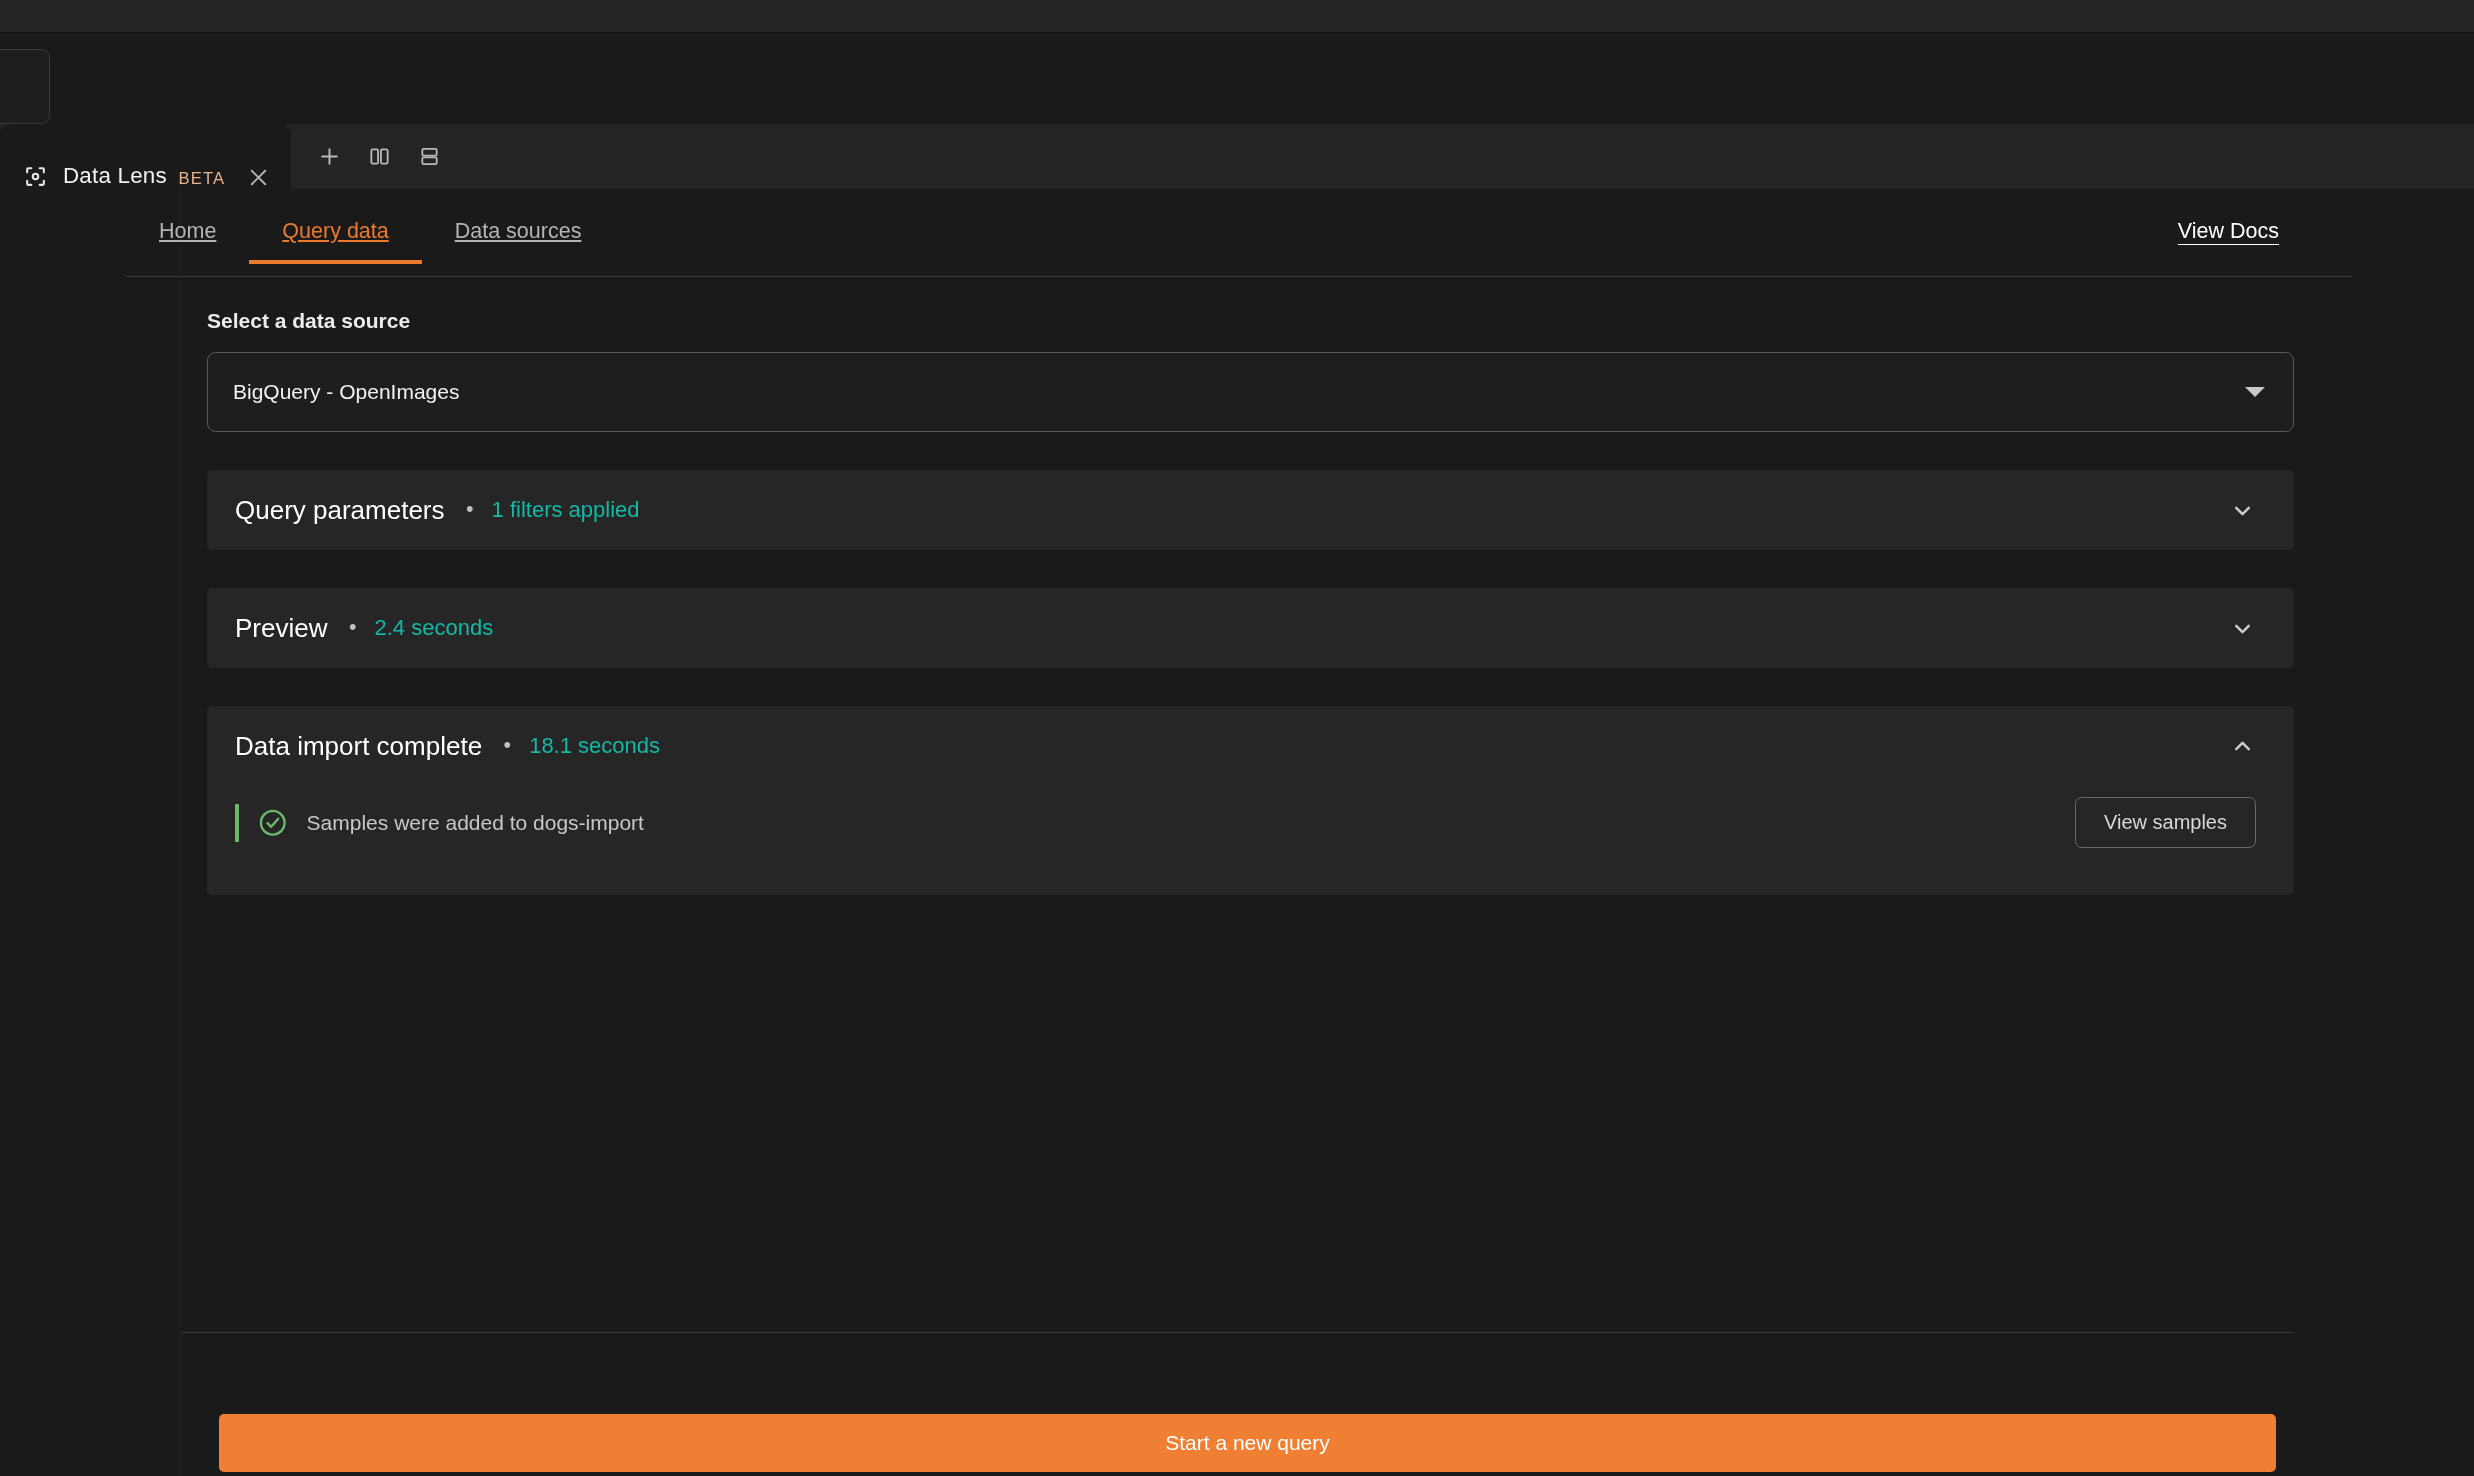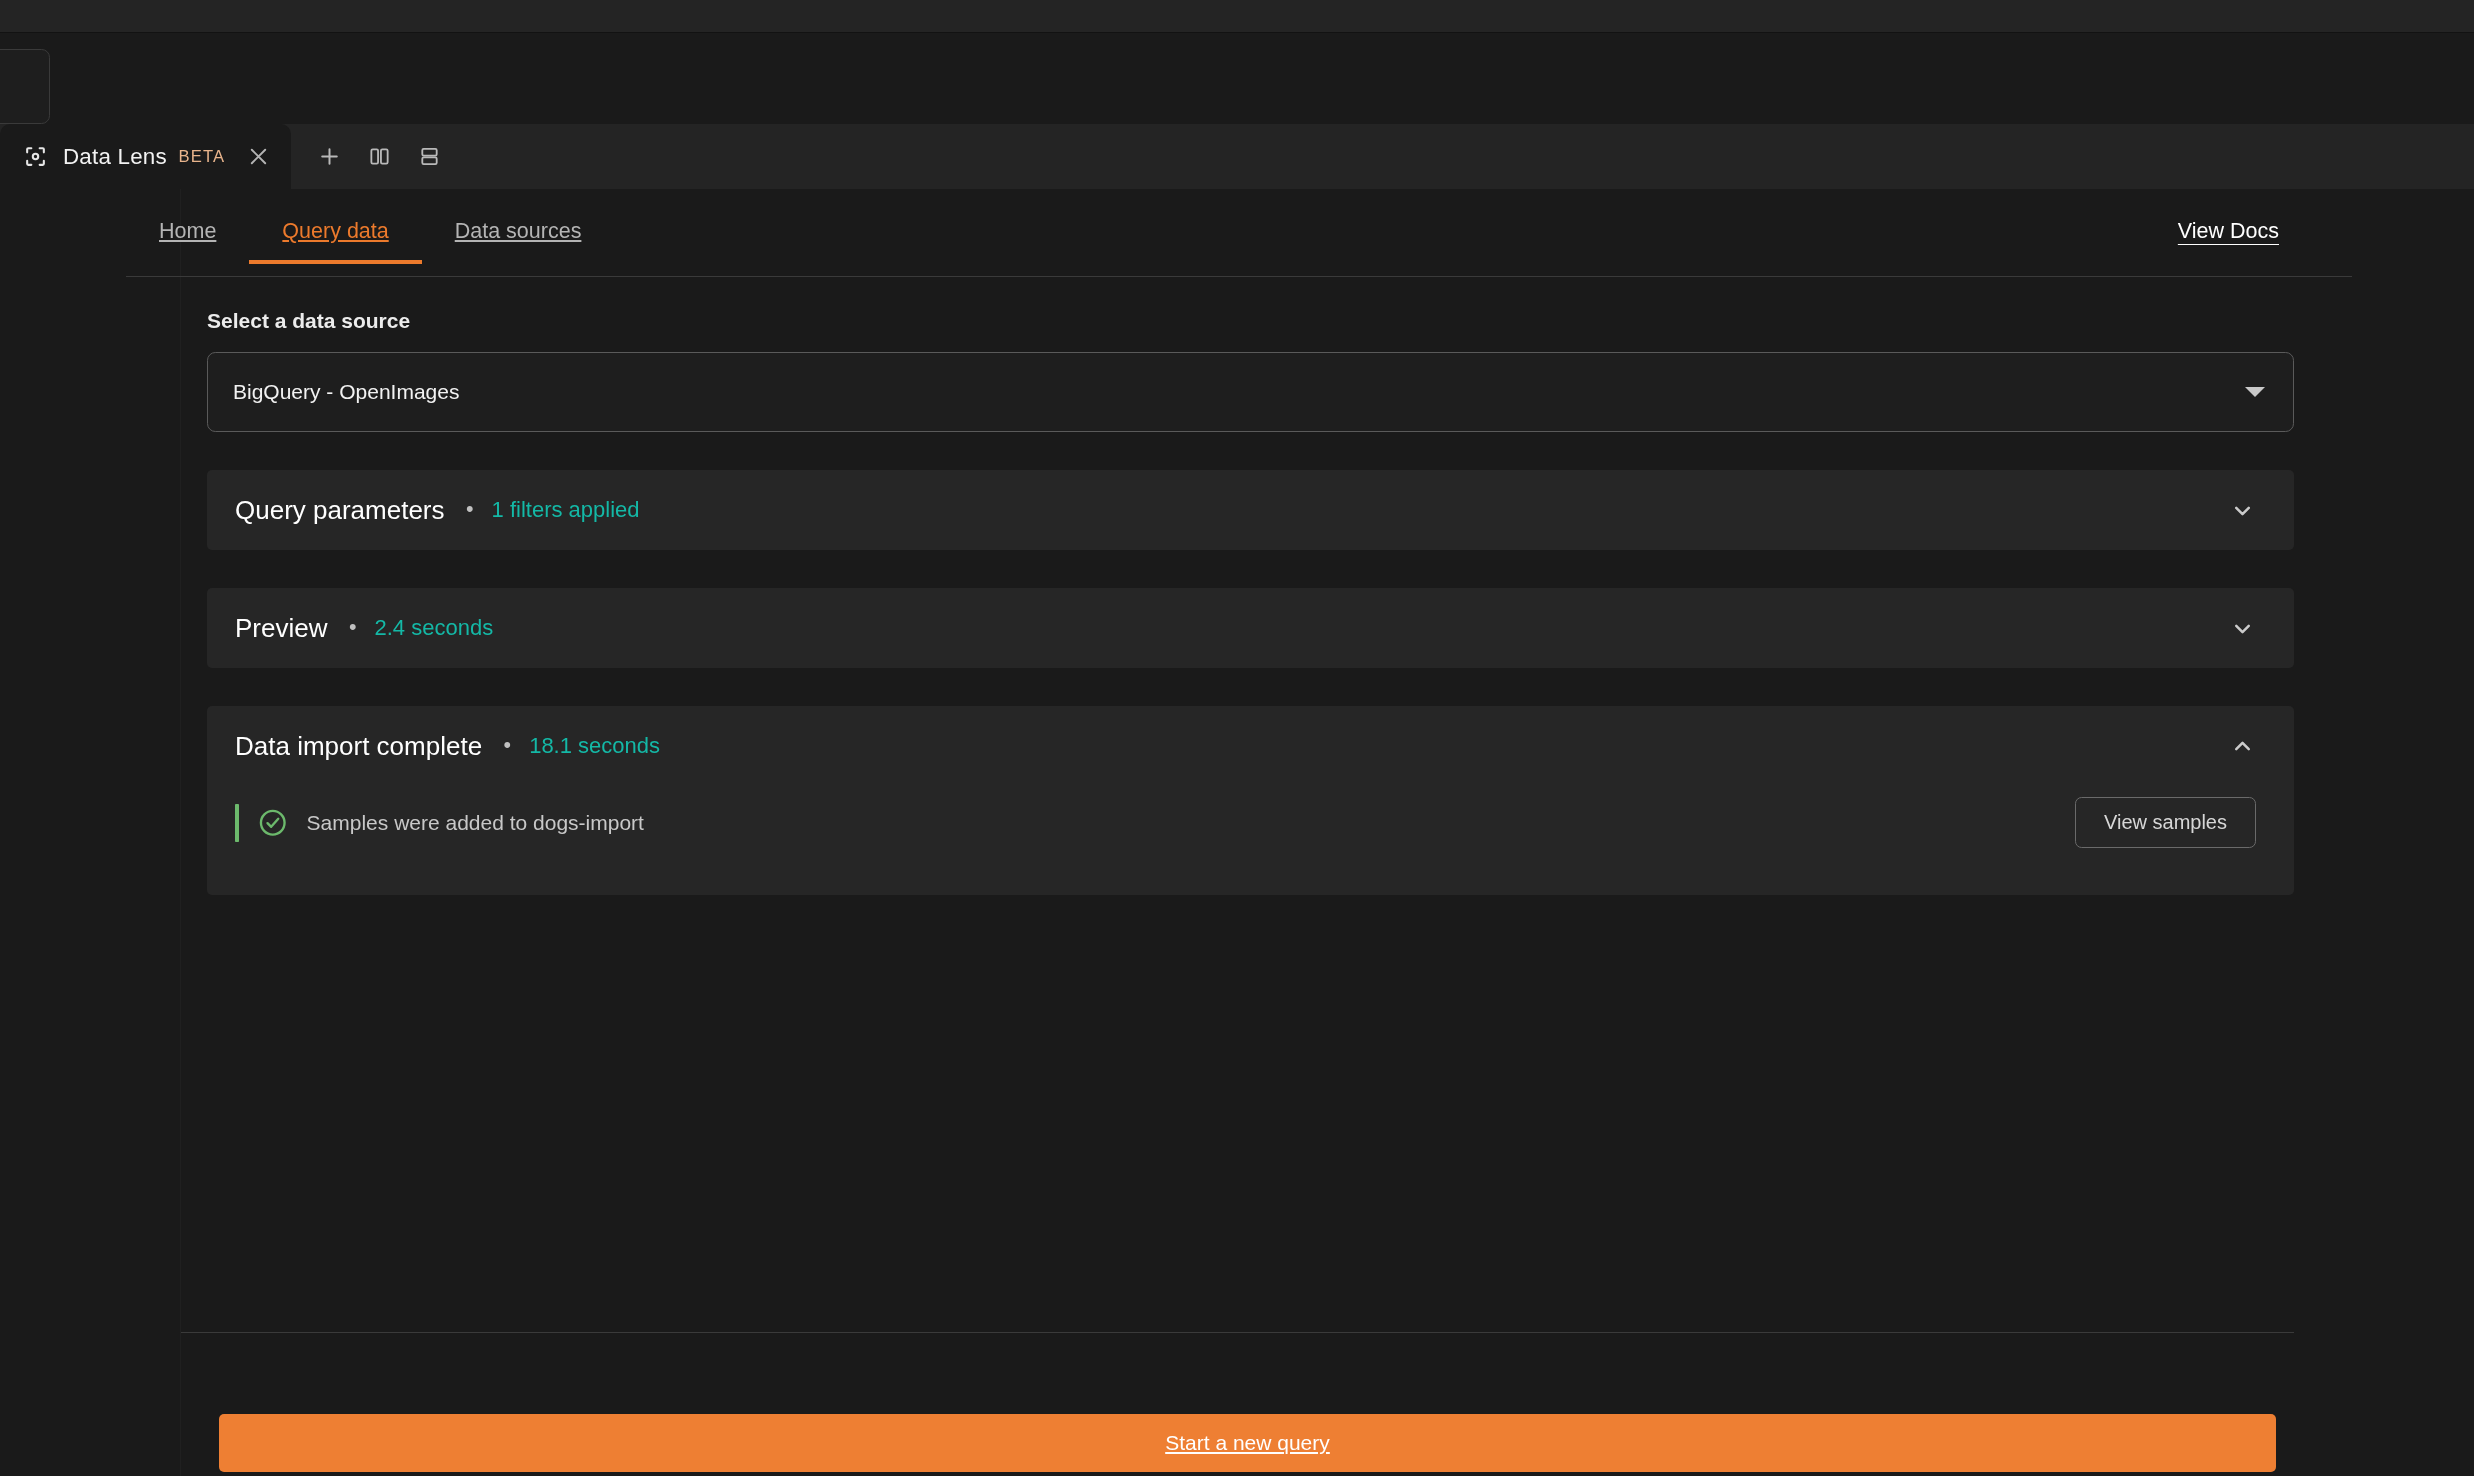--- a/index.html
+++ b/index.html
@@ -50,21 +50,21 @@
     position: absolute;
     left: 0; top: 124px;
     width: 2475px; height: 65px;
     background: #242424;
     display: flex;
     align-items: flex-end;
   }
   .tab {
     height: 65px;
     display: flex;
-    align-items: center;
+    align-items: flex-end;
     gap: 15px;
     padding: 0 21.5px 0 23px;
     background: #1a1a1a;
     border-top-left-radius: 10px;
     border-top-right-radius: 10px;
     cursor: default;
   }
   .tab-icon { width: 25px; height: 25px; display: block; flex: none; }
   .tab-title {
     color: #f2f2f2;
@@ -283,21 +283,20 @@
     position: absolute;
     left: 219px; top: 1225px;
     width: 2057px; height: 58px;
     background: #ee7f33;
     border: none;
     border-radius: 5px;
     color: #ffffff;
     font-size: 21px;
     font-family: "Liberation Sans", sans-serif;
     cursor: default;
-    text-decoration: underline;
   }
 </style>
 </head>
 <body>
 
 <div class="app-root">
 
   <div class="top-strip"></div>
 
   <div class="upper-band">

